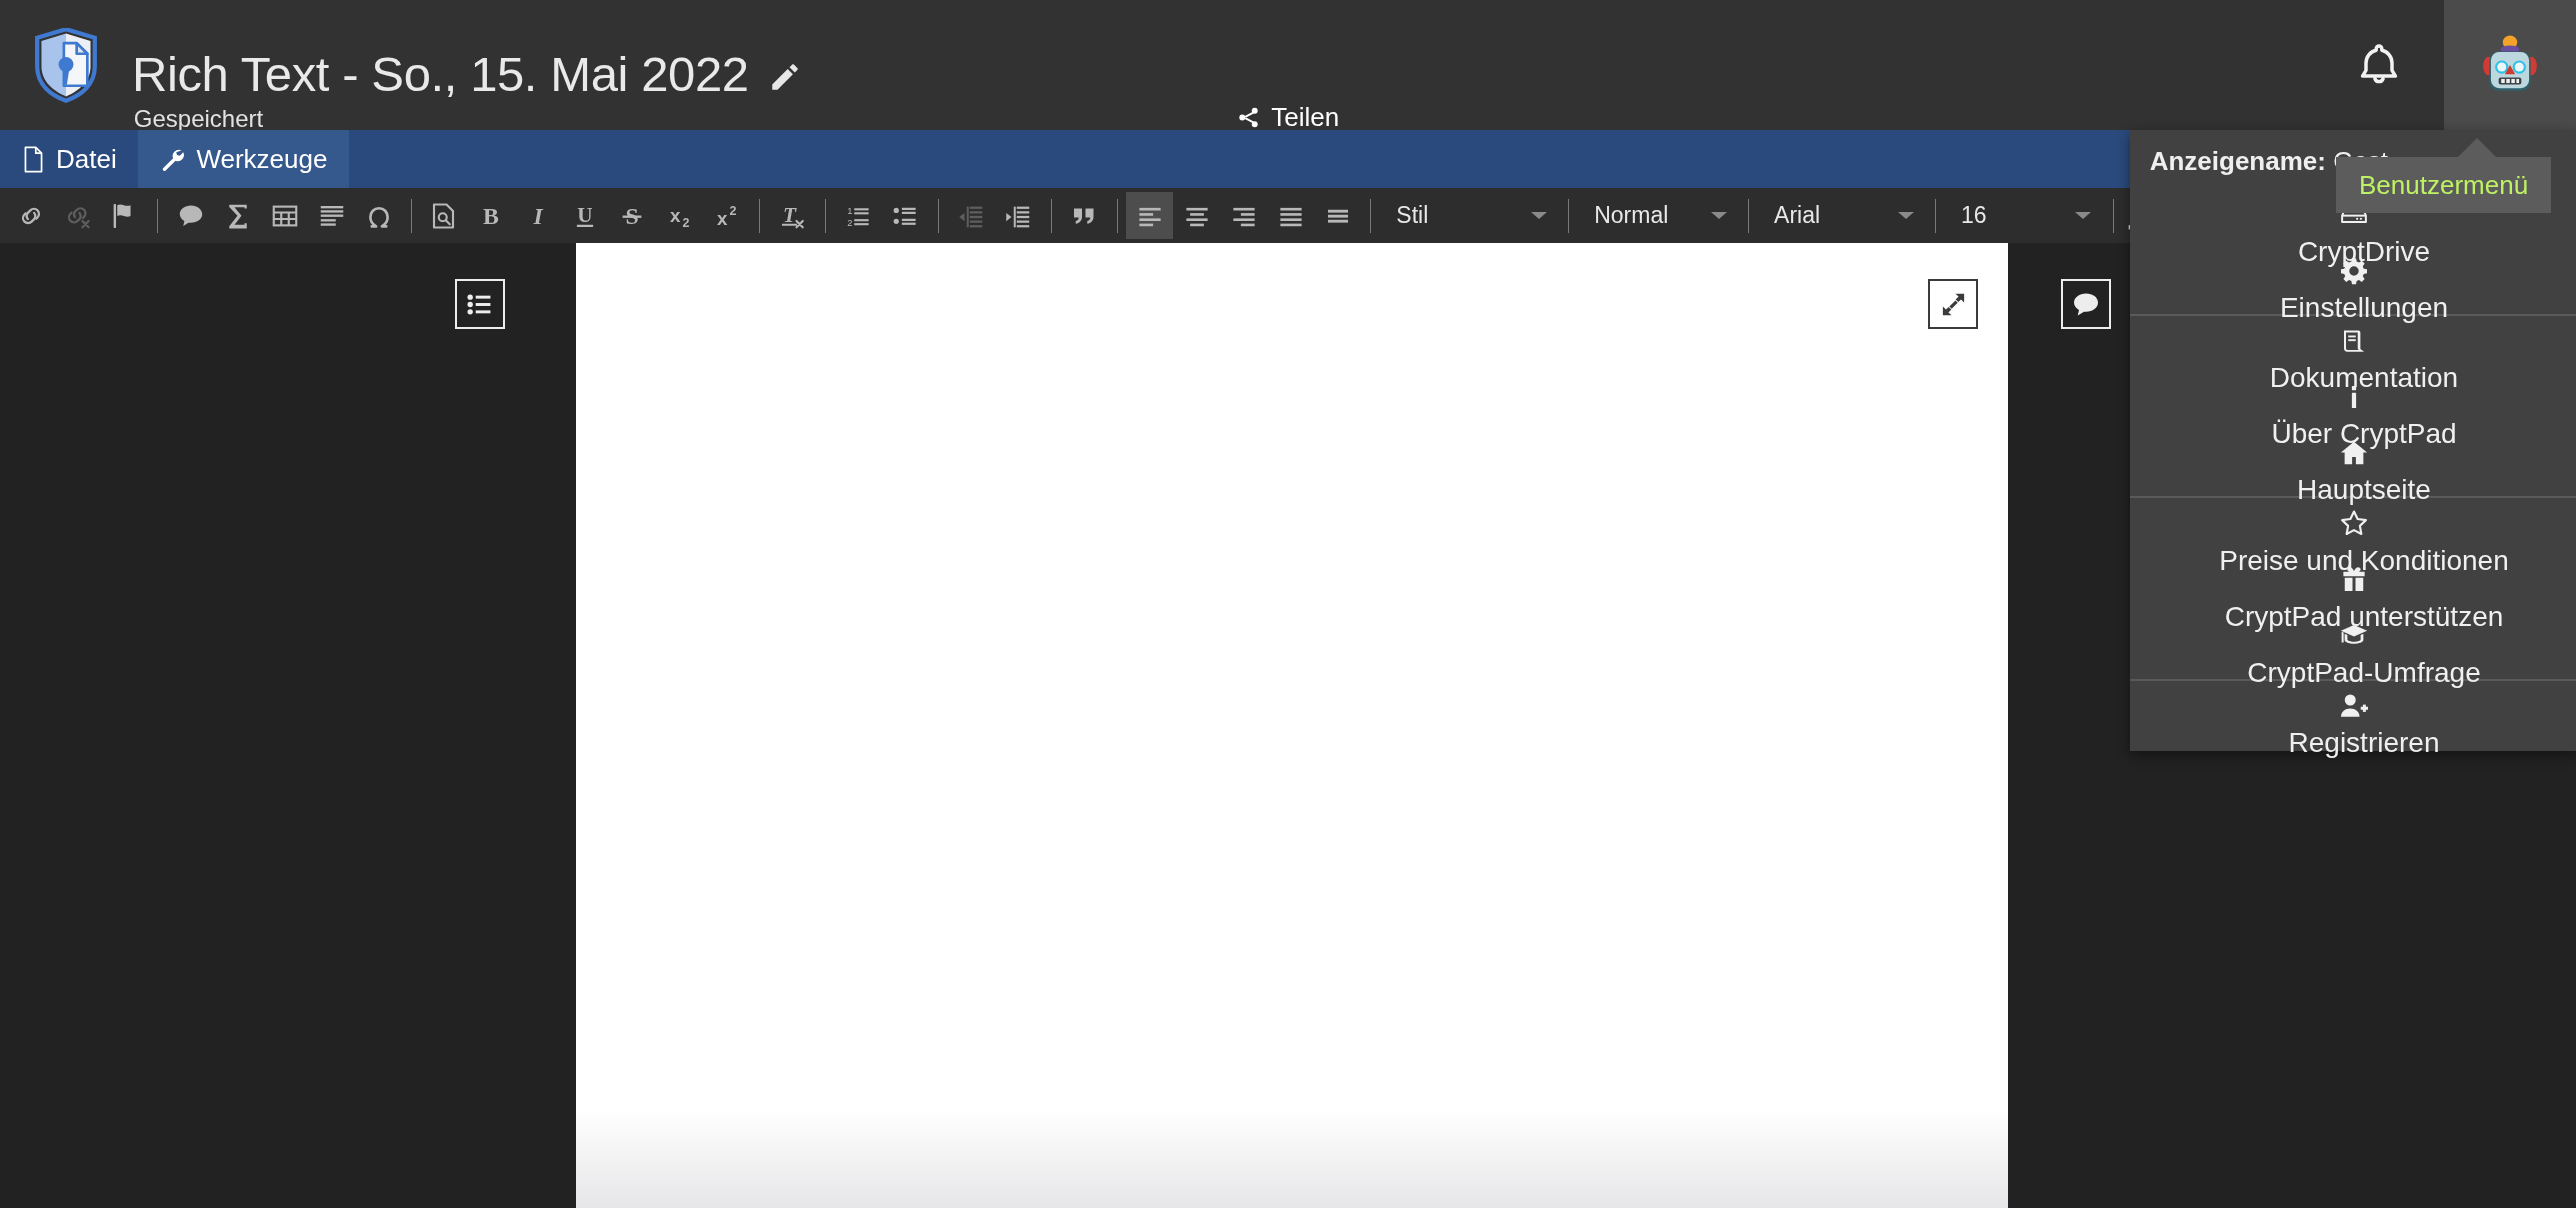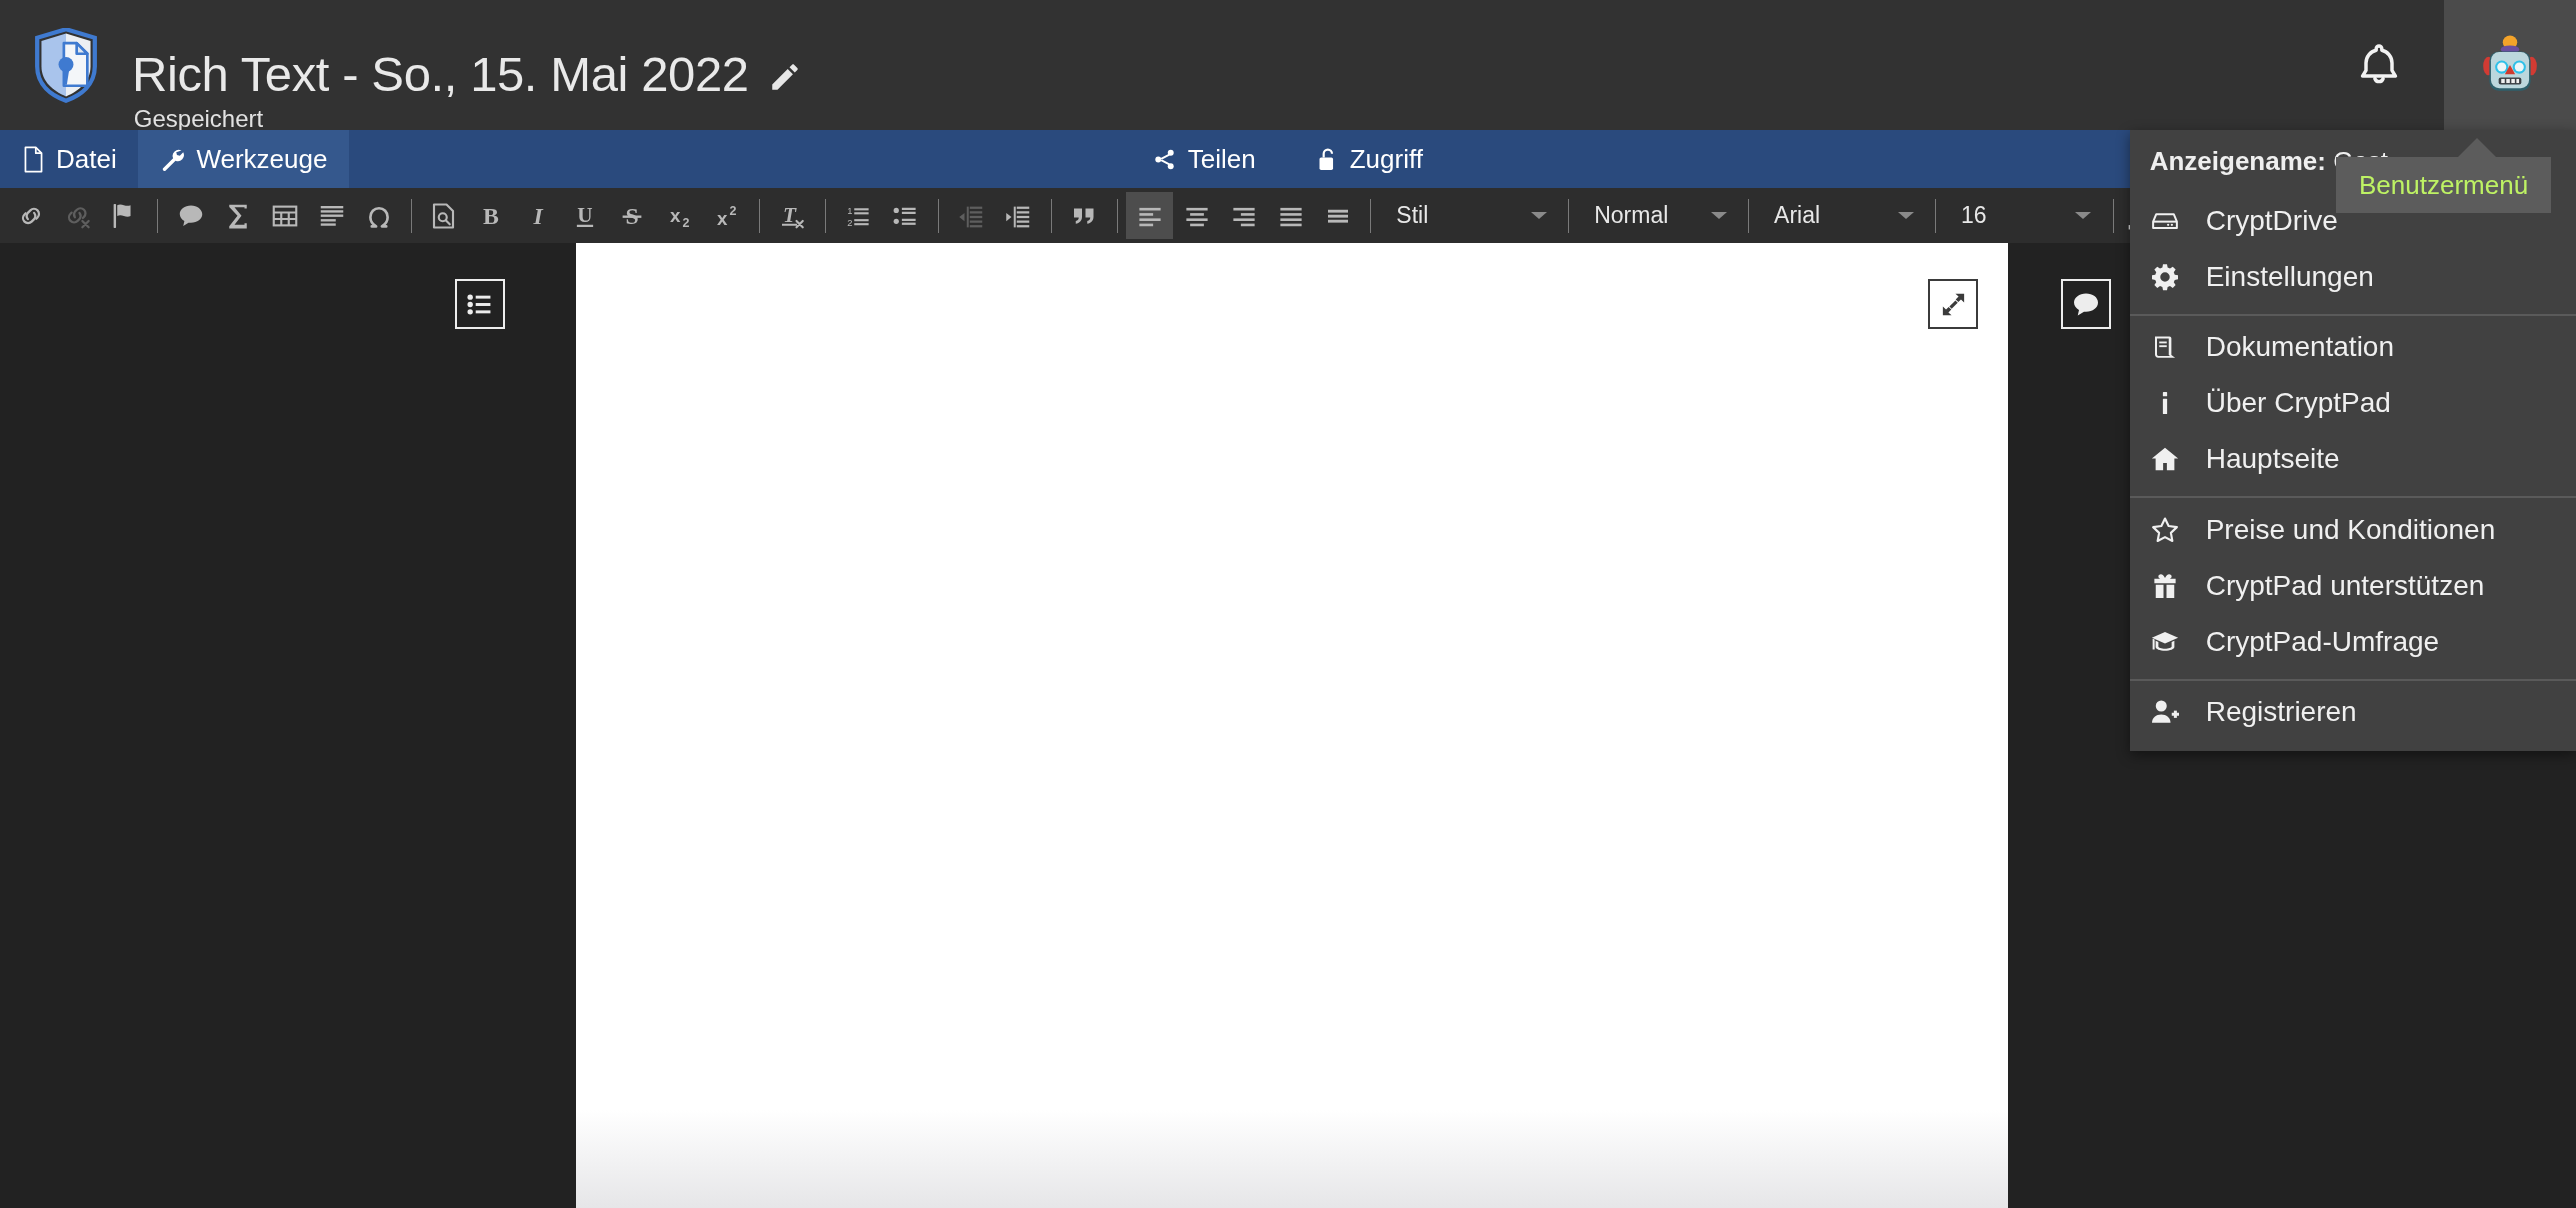--- a/index.html
+++ b/index.html
@@ -77,21 +77,21 @@
     color: #ffffff;
     font-size: 26px;
     cursor: pointer;
     white-space: nowrap;
   }
   .bb-item.active { background: #35588d; }
   .bb-item svg { display:block; }
   .bb-center {
     position: absolute; left: 0; top: 0; width: 2576px; height: 58px;
     display: flex; align-items: center; justify-content: center;
-    gap: 52px; pointer-events: none;
+    gap: 52px; pointer-events: none; flex-direction: column;
   }
   .bb-center .bb-item { pointer-events: auto; padding: 0 5.4px; }
 
   
   .edittoolbar {
     position: absolute; left: 0; top: 188px;
     width: 2576px; height: 55px;
     background: #2d2d2d;
     display: flex; align-items: center;
     padding-left: 7.2px;
@@ -178,25 +178,26 @@
     padding: 16px 19.7px 12.5px 19.7px;
     color: #efefef; font-size: 26px;
     white-space: nowrap; overflow: hidden;
   }
   .um-header b { font-weight: 700; }
   .um-group { padding: 3.6px 0 9px 0; }
   .um-divider { height: 1.8px; background: #5a5a5a; margin: 0; }
   .um-item {
     display: flex; align-items: center;
     height: 56px;
-    padding-left: 13px;
+    padding-left: 22px;
     color: #f0f0f0;
     font-size: 28px;
     cursor: pointer;
     white-space: nowrap;
+    flex-direction: column;
   }
   .um-ico {
     width: 43px; flex: 0 0 43px;
     display: flex; align-items: center; justify-content: center;
     margin-right: 19.7px;
     color: #f0f0f0;
   }
   .um-ico svg { display: block; }
 
   

